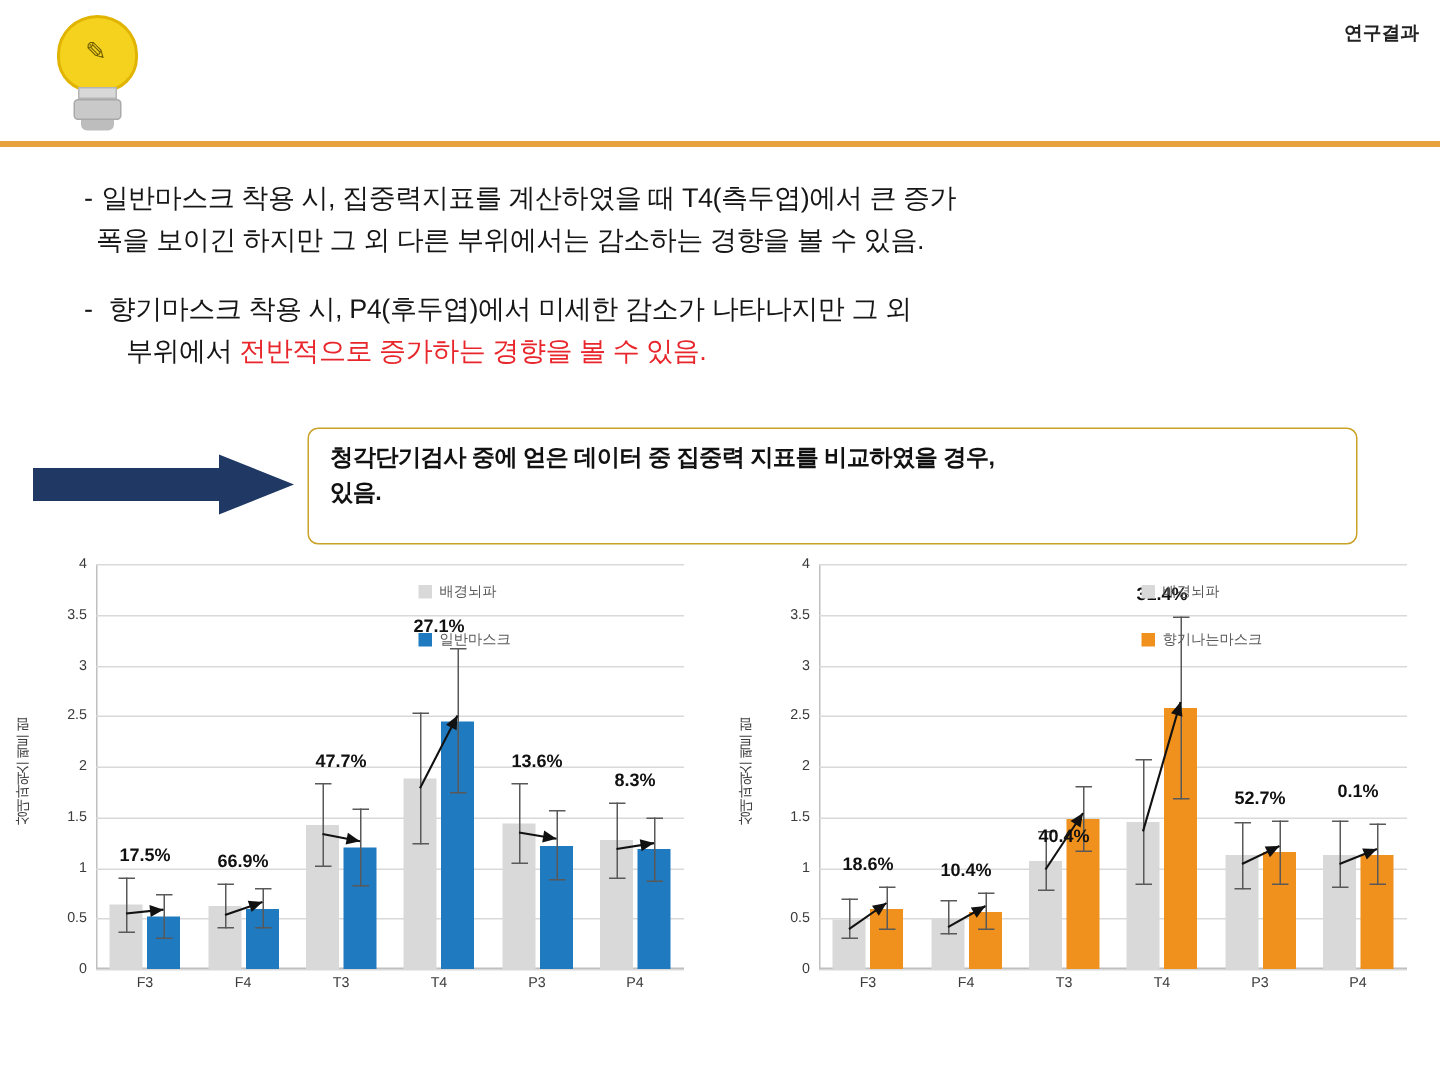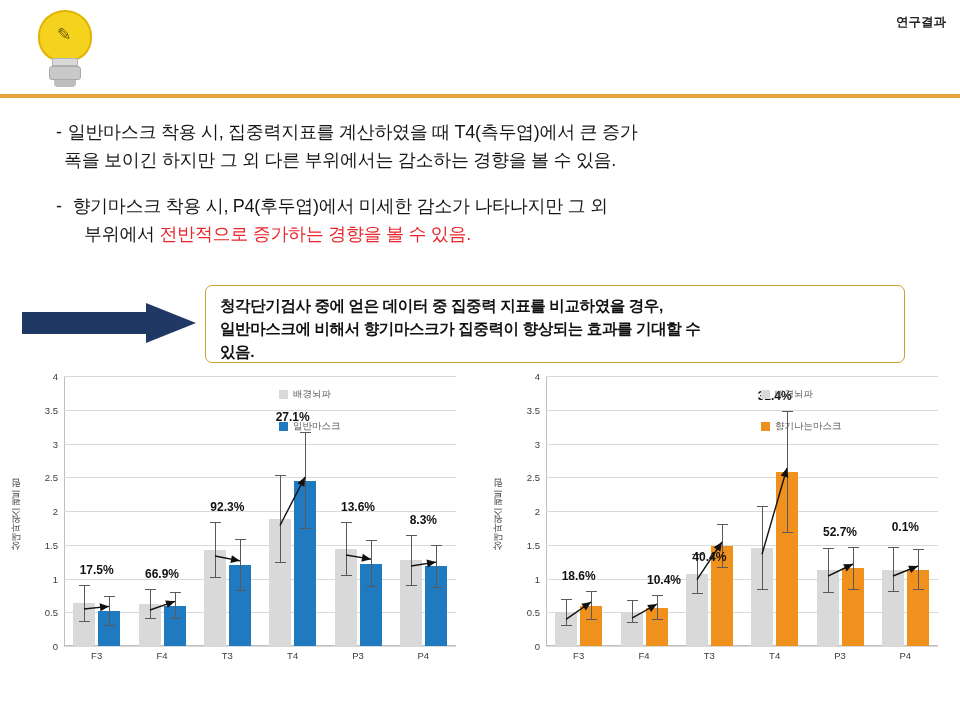--- a/index.html
+++ b/index.html
@@ -278,21 +278,20 @@
     <span class="l2"><span>부위에서 </span><span class="hl">전반적으로 증가하는 경향을 볼 수 있음.</span></span>
   </div>
 </div>
 
 <div class="arrow">
   <div class="arrow-body"></div>
   <div class="arrow-head"></div>
 </div>
 <div class="callout">
   <p>청각단기검사 중에 얻은 데이터 중 집중력 지표를 비교하였을 경우,</p>
-  <p>일반마스크에 비해서 향기마스크가 집중력이 향상되는 효과를 기대할 수</p>
   <p>있음.</p>
 </div>
 
 <div class="chart-wrap" id="chart-left">
   <div class="axis-title">상대파워스펙트럼</div>
   <div class="plot">
     <div class="plot-frame"></div>
   <div class="gridline" style="top: 270px;">
         <span class="ytick">0</span>
       </div>
@@ -405,21 +404,21 @@
         <span class="cap top"></span>
         <span class="cap bot"></span>
       </div>
       <div class="xlabel" style="left: 359.333px;">P4</div>
       <svg class="slope" width="45" height="34.07500000000002" style="left: 336.833px; top: 170.275px;">
         <line x1="10" y1="20" x2="35" y2="16.075000000000017" stroke="#111" stroke-width="1.4"></line>
         <polygon points="35,16.075000000000017 26.72931159236194,21.42249598071487 25.488510751464506,13.519305911304402" fill="#111"></polygon>
       </svg>
       <div class="pct" style="left: 32.6667px; top: 187.25px;">17.5%</div>
       <div class="pct" style="left: 98px; top: 191.3px;">66.9%</div>
-      <div class="pct" style="left: 163.333px; top: 123.8px;">92.3%</div>
+      <div class="pct" style="left: 163.333px; top: 123.8px;">47.7%</div>
       <div class="pct" style="left: 228.667px; top: 34.025px;">27.1%</div>
       <div class="pct" style="left: 294px; top: 124.475px;">13.6%</div>
       <div class="pct" style="left: 359.333px; top: 136.625px;">8.3%</div>
       <div class="legend" style="left: 215px; top: 12px;">
         <span class="sw bg"></span>
         <span>배경뇌파</span>
       </div>
       <div class="legend" style="left: 215px; top: 44px;">
         <span class="sw blue"></span>
         <span>일반마스크</span>
@@ -542,21 +541,21 @@
       <div class="err" style="left: 371.833px; top: 173.475px; height: 40.5px;">
         <span class="cap top"></span>
         <span class="cap bot"></span>
       </div>
       <div class="xlabel" style="left: 359.333px;">P4</div>
       <svg class="slope" width="45" height="28" style="left: 336.833px; top: 179.725px;">
         <line x1="10" y1="20" x2="35" y2="10" stroke="#111" stroke-width="1.4"></line>
         <polygon points="35,10 28.12927248744908,17.05642285072797 25.158147076616252,9.628609323645897" fill="#111"></polygon>
       </svg>
       <div class="pct" style="left: 32.6667px; top: 192.65px;">18.6%</div>
-      <div class="pct" style="left: 98px; top: 196.7px; margin-left: 20px;">10.4%</div>
+      <div class="pct" style="left: 98px; top: 196.7px;">10.4%</div>
       <div class="pct" style="left: 163.333px; top: 125.825px; margin-top: 48px;">40.4%</div>
       <div class="pct" style="left: 228.667px; top: 13.1px;">31.4%</div>
       <div class="pct" style="left: 294px; top: 148.775px;">52.7%</div>
       <div class="pct" style="left: 359.333px; top: 144px;">0.1%</div>
       <div class="legend" style="left: 215px; top: 12px;">
         <span class="sw bg"></span>
         <span>배경뇌파</span>
       </div>
       <div class="legend" style="left: 215px; top: 44px; text-align: right;">
         <span class="sw orange"></span>

